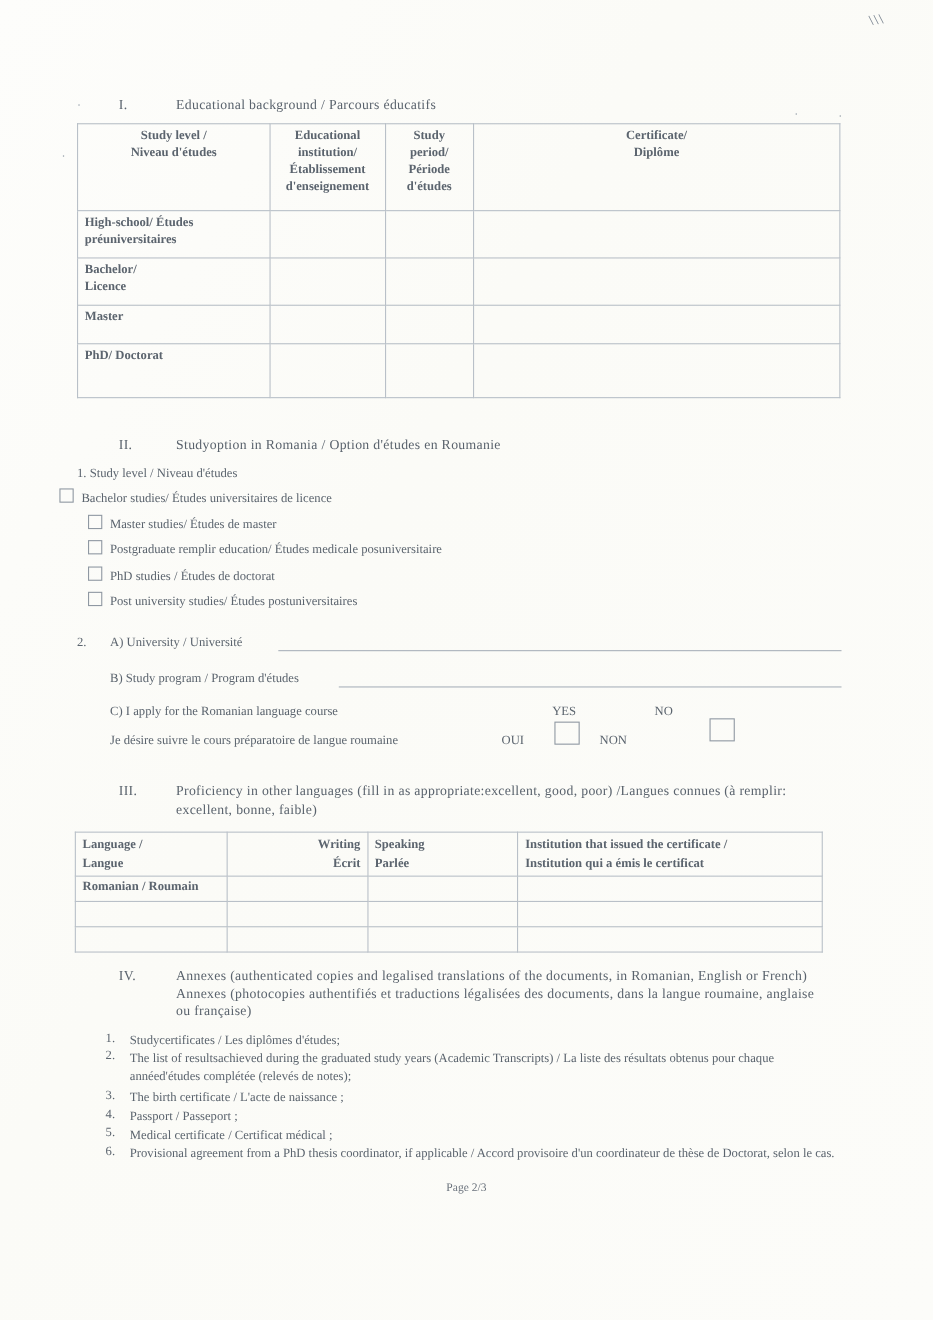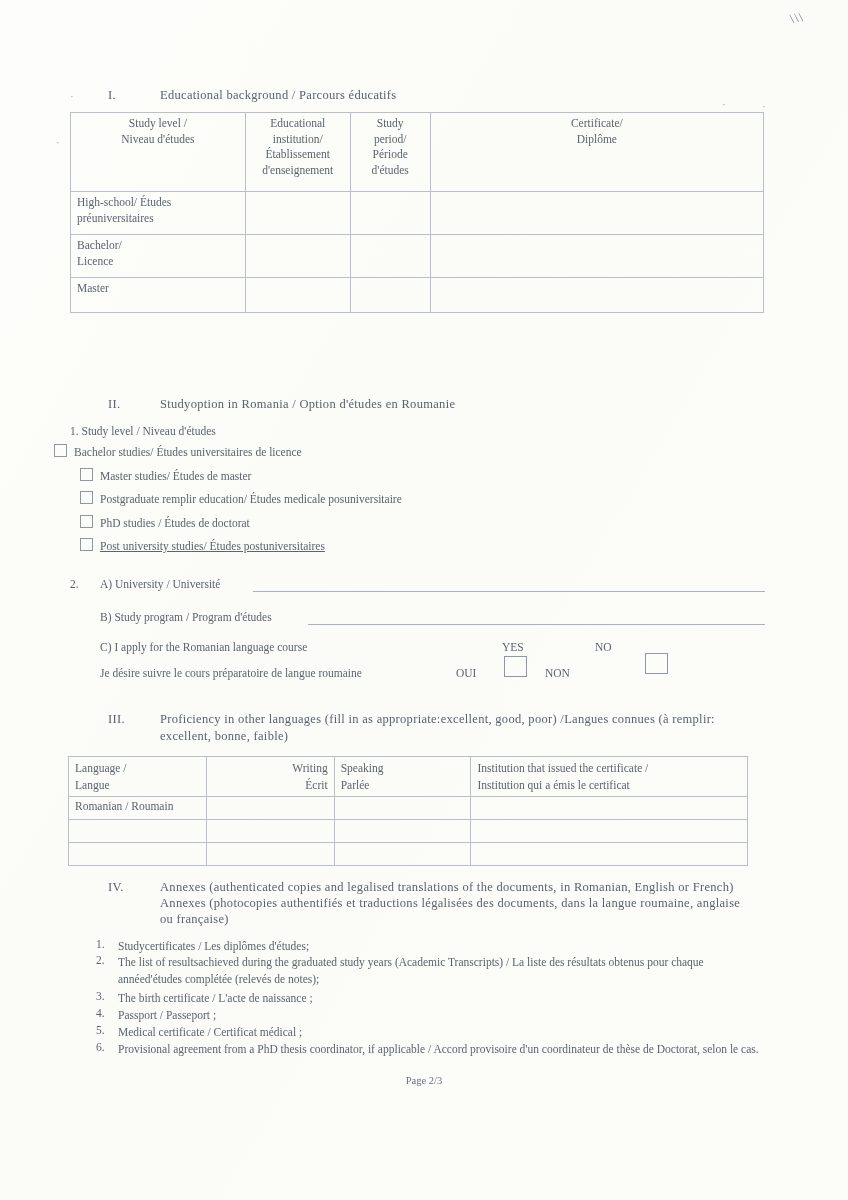--- a/index.html
+++ b/index.html
@@ -66,21 +66,21 @@
   table.doc {
     position: absolute;
     border-collapse: collapse;
     font-size: 11.5px;
     color: #5b646e;
   }
   table.doc td, table.doc th {
     border: 1px solid #b9c0c8;
     padding: 3px 6px;
     vertical-align: top;
-    font-weight: normal;
+    font-weight: bold;
     text-align: left;
   }
   table.doc th {
     text-align: center;
     line-height: 1.35;
     font-size: 11.5px;
     color: #5b646e;
   }
   .t1 { left: 70px; top: 112px; width: 694px; }
   .t1 td { height: 20px; }
@@ -189,35 +189,41 @@
             <td><span class="cellpad"></span></td>
             <td><span class="cellpad"></span></td>
             <td><span class="cellpad"></span></td>
           </tr>
           <tr>
             <td style="height: 28px;"><span class="cellpad">Master</span></td>
             <td><span class="cellpad"></span></td>
             <td><span class="cellpad"></span></td>
             <td><span class="cellpad"></span></td>
           </tr>
+          <tr>
+            <td style="height: 42px;"><span class="cellpad">PhD/ Doctorat</span></td>
+            <td><span class="cellpad"></span></td>
+            <td><span class="cellpad"></span></td>
+            <td><span class="cellpad"></span></td>
+          </tr>
         </tbody>
     </table>
 
     <div class="sec-head" style="left:108px; top:397px;">
       <span class="sec-num">II.</span><span>Studyoption in Romania / Option d'études en Roumanie</span>
     </div>
 
     <div class="line-item" style="left:70px; top:425px;">1.   Study level / Niveau d'études</div>
 
     <div id="opt-list">
         <div class="line-item" style="left: 54px; top: 444px; text-align: center;"><span class="checkbox"></span><span>Bachelor studies/ Études universitaires de licence</span></div>
         <div class="line-item" style="left: 80px; top: 468px;"><span class="checkbox"></span><span>Master studies/ Études de master</span></div>
         <div class="line-item" style="left: 80px; top: 491px;"><span class="checkbox"></span><span>Postgraduate remplir education/ Études medicale posuniversitaire</span></div>
         <div class="line-item" style="left: 80px; top: 515px;"><span class="checkbox"></span><span>PhD studies / Études de doctorat</span></div>
-        <div class="line-item" style="left: 80px; top: 538px; text-decoration: underline;"><span class="checkbox"></span><span>Post university studies/ Études postuniversitaires</span></div>
+        <div class="line-item" style="left: 80px; top: 538px;"><span class="checkbox"></span><span>Post university studies/ Études postuniversitaires</span></div>
       </div>
 
     <div class="line-item" style="left:70px; top:578px;">2.</div>
     <div class="line-item" style="left:100px; top:578px;">A) University / Université</div>
     <div class="fill-line" style="left:253px; top:591px; width:512px;"></div>
 
     <div class="line-item" style="left:100px; top:611px;">B) Study program / Program d'études</div>
     <div class="fill-line" style="left:308px; top:624px; width:457px;"></div>
 
     <div class="line-item" style="left:100px; top:641px;">C) I apply for the Romanian language course</div>

